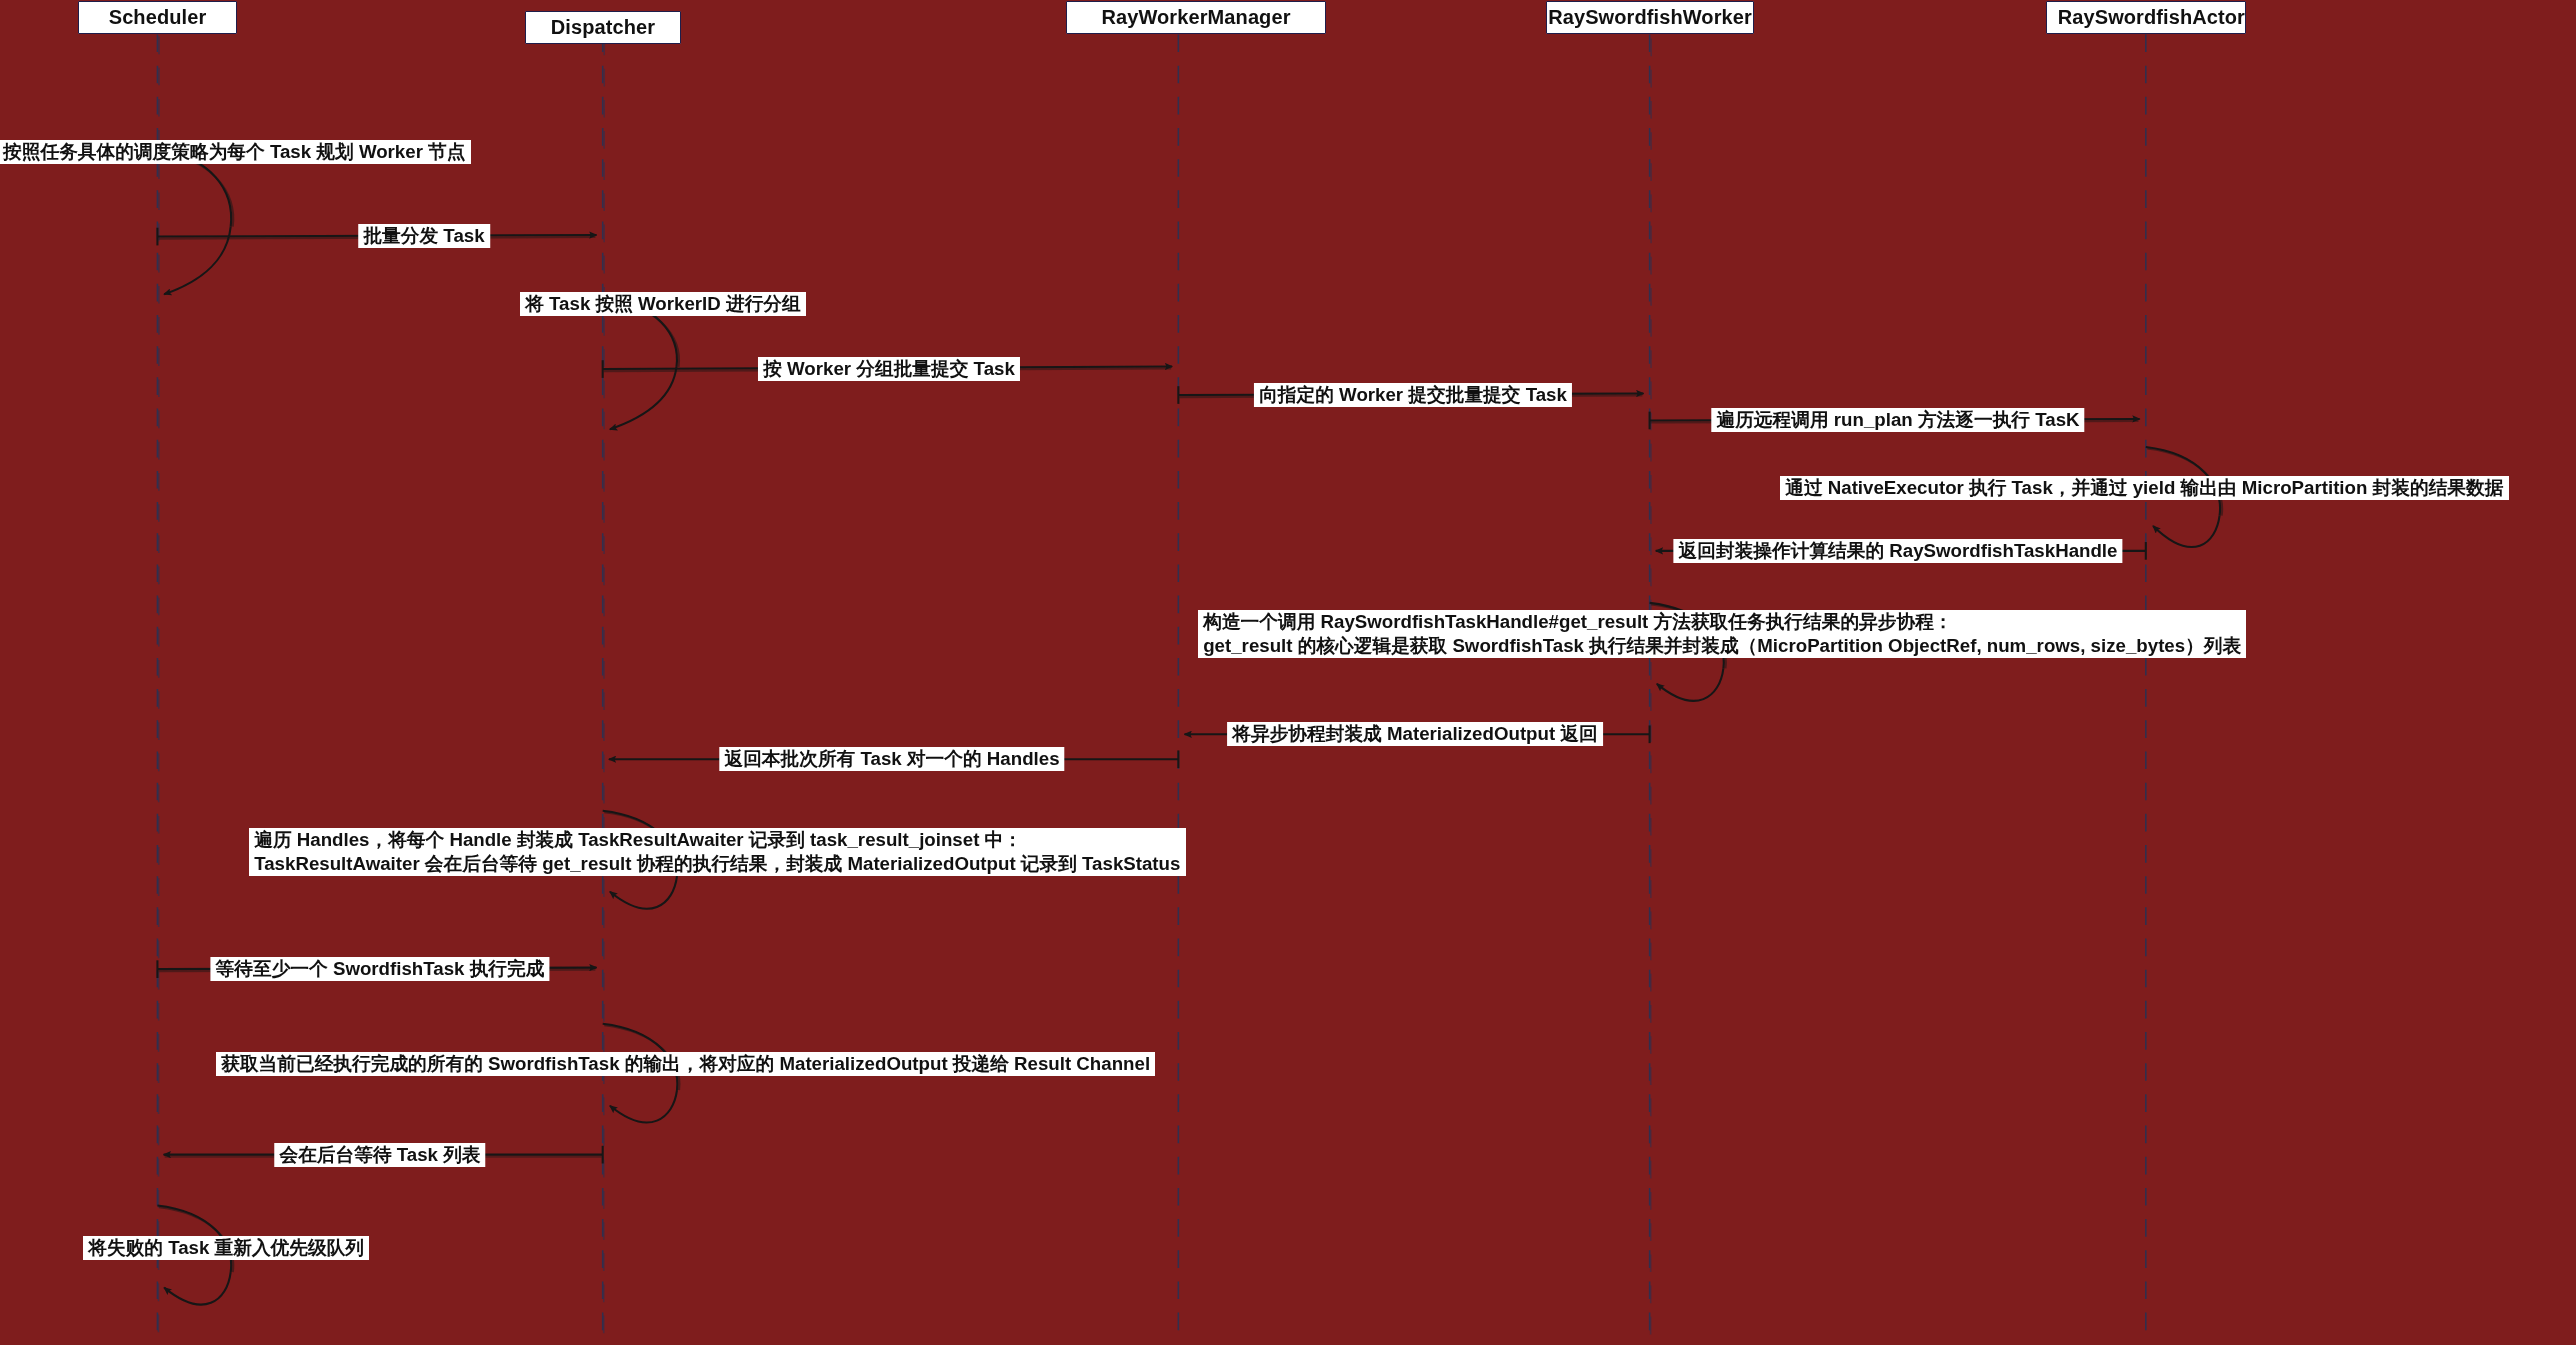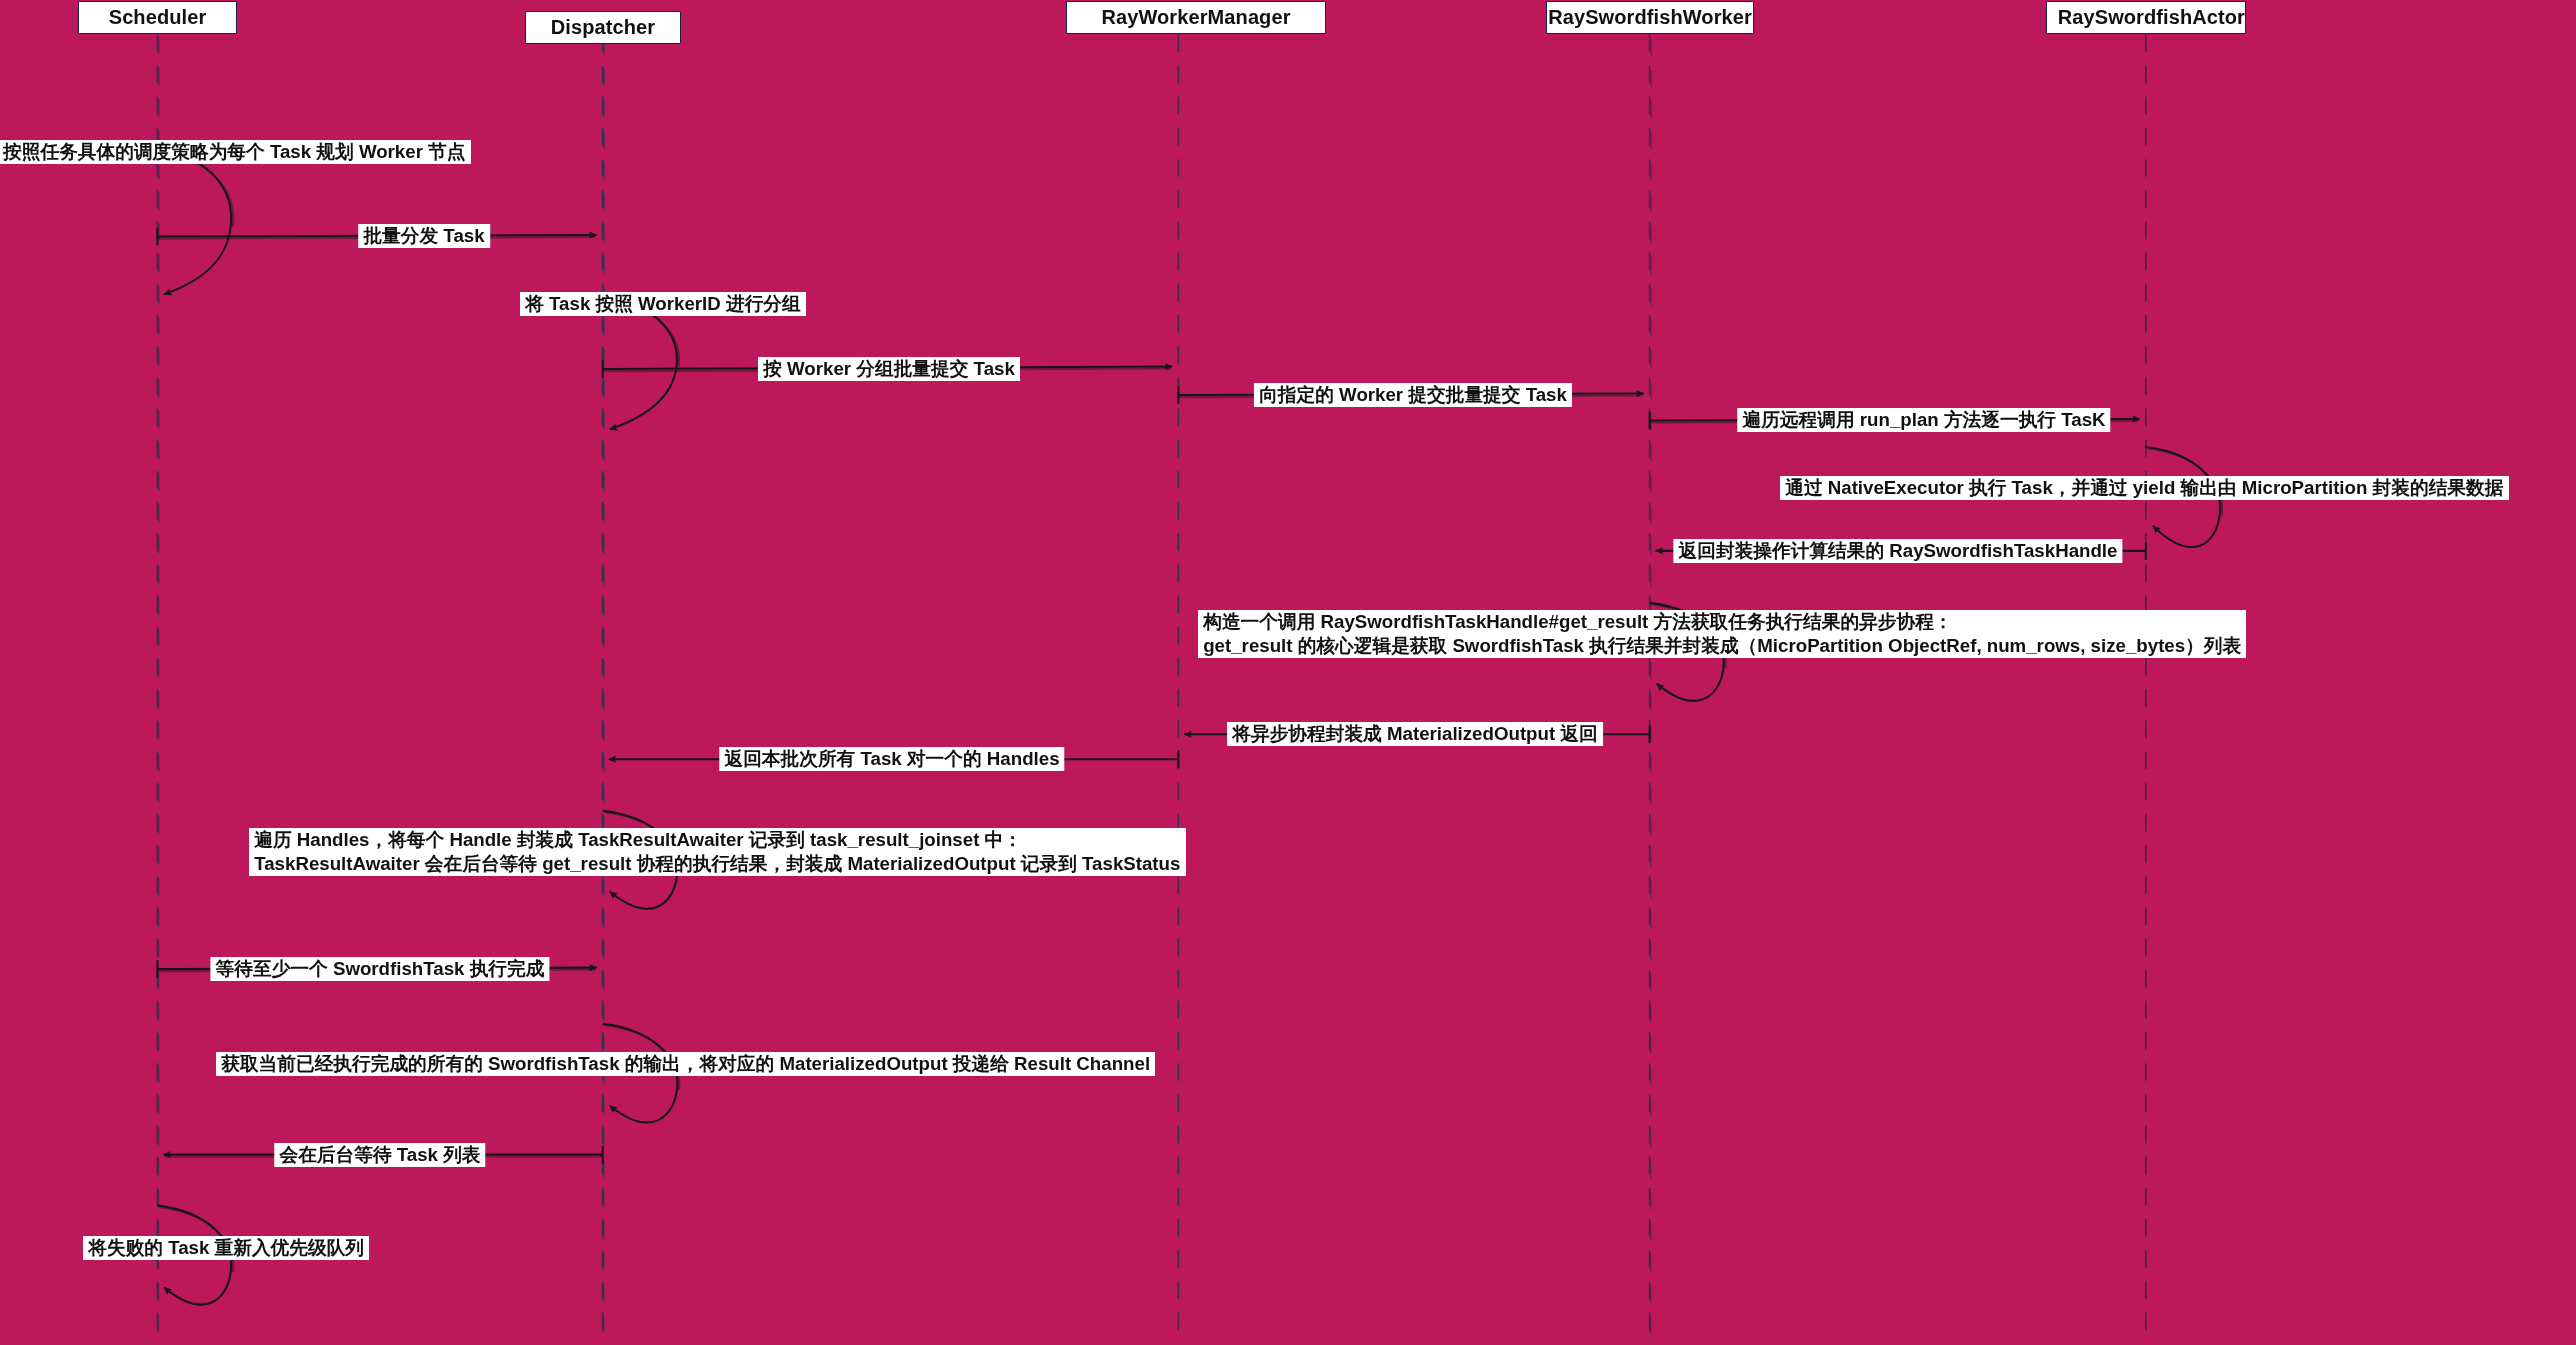--- a/index.html
+++ b/index.html
@@ -7,21 +7,21 @@
     padding: 0;
     background: #ffffff;
   }
   body {
     font-family: "Liberation Sans", "DejaVu Sans", sans-serif;
   }
   #canvas {
     position: relative;
     width: 2576px;
     height: 1346px;
-    background: #be185d;
+    background: #7f1d1d;
     overflow: hidden;
   }
   #diagram-svg {
     position: absolute;
     left: 0;
     top: 0;
     width: 2576px;
     height: 1346px;
   }
   .lifeline-head {
@@ -209,21 +209,21 @@
   <div class="msg-label" style="left:-2.1px; top:140px;">按照任务具体的调度策略为每个 Task 规划 Worker 节点</div>
 
   <div class="msg-label center" style="left:380px; top:224px;margin-left:44px;">批量分发 Task</div>
 
   <div class="msg-label" style="left:520px; top:292px;">将 Task 按照 WorkerID 进行分组</div>
 
   <div class="msg-label center" style="left:889px; top:357px;">按 Worker 分组批量提交 Task</div>
 
   <div class="msg-label center" style="left:1413px; top:383px;">向指定的 Worker 提交批量提交 Task</div>
 
-  <div class="msg-label center" style="left:1898px; top:408px;margin-left:26px;">遍历远程调用 run_plan 方法逐一执行 TasK</div>
+  <div class="msg-label center" style="left:1898px; top:408px;">遍历远程调用 run_plan 方法逐一执行 TasK</div>
 
   <div class="msg-label" style="left:1780px; top:476px;">通过 NativeExecutor 执行 Task，并通过 yield 输出由 MicroPartition 封装的结果数据</div>
 
   <div class="msg-label center" style="left:1898px; top:539px;">返回封装操作计算结果的 RaySwordfishTaskHandle</div>
 
   <div class="msg-label multiline" style="left:1198px; top:610px;">构造一个调用 RaySwordfishTaskHandle#get_result 方法获取任务执行结果的异步协程：
 get_result 的核心逻辑是获取 SwordfishTask 执行结果并封装成（MicroPartition ObjectRef, num_rows, size_bytes）列表</div>
 
   <div class="msg-label center" style="left:1415px; top:722px;">将异步协程封装成 MaterializedOutput 返回</div>
 

